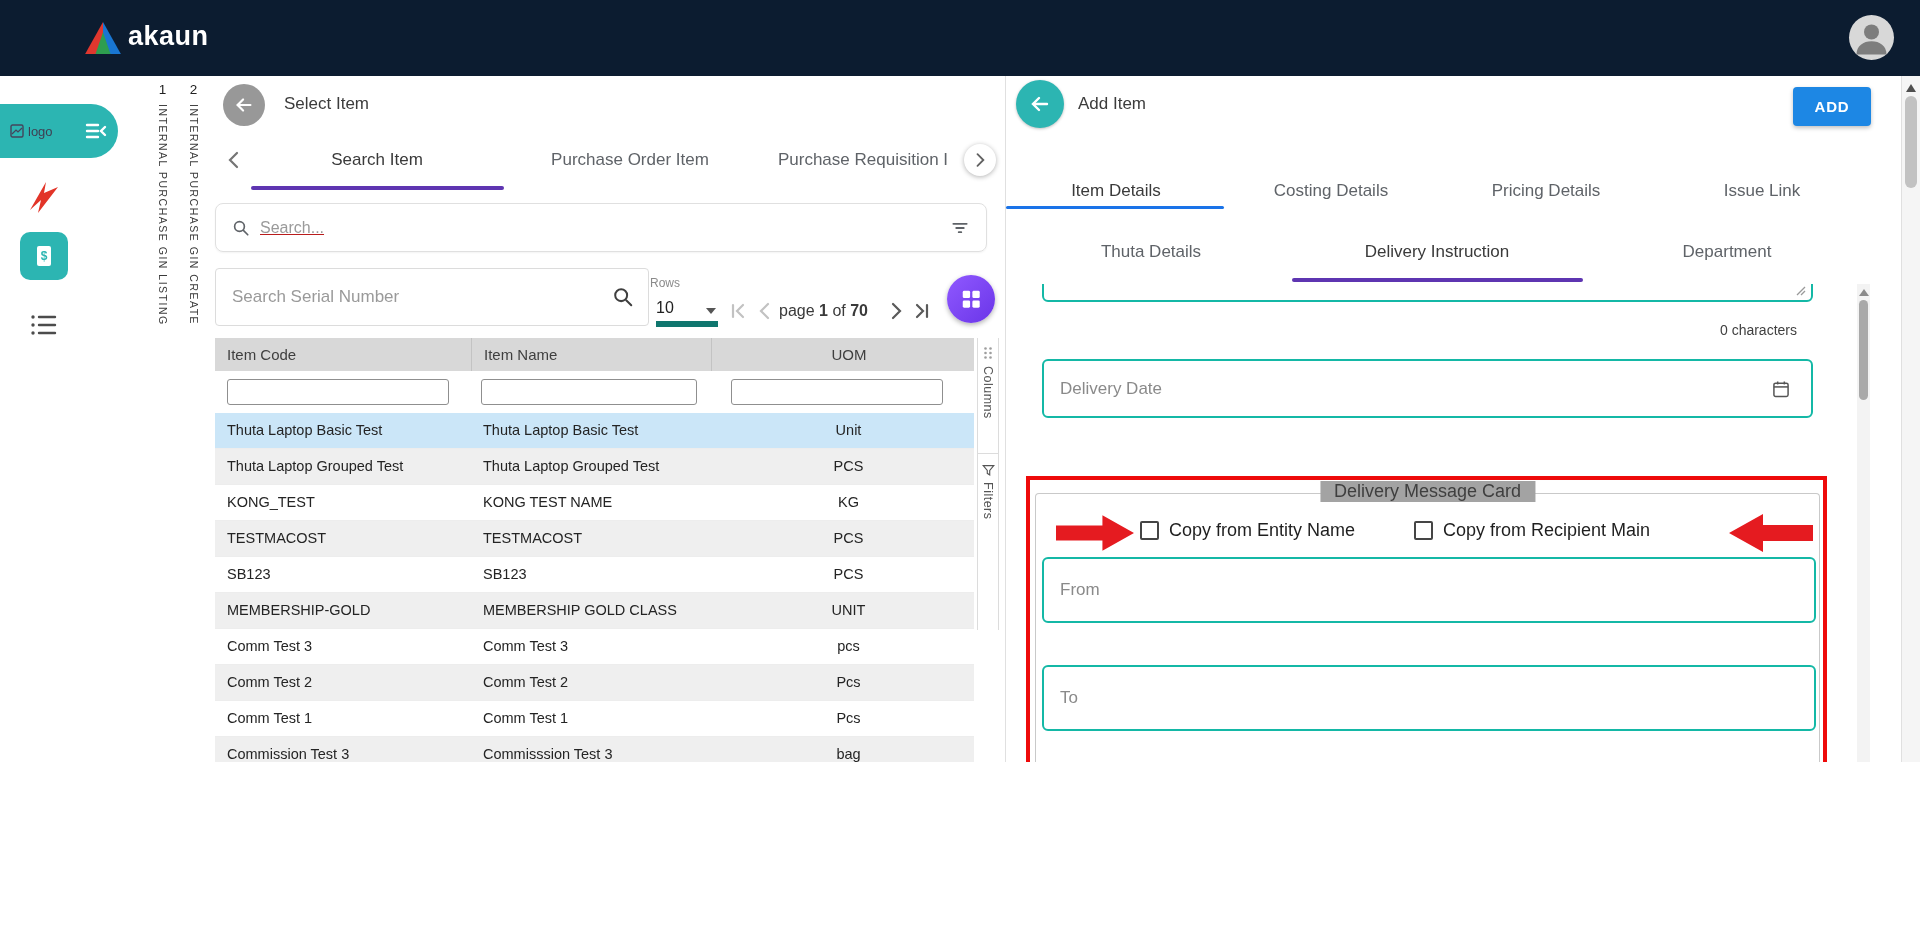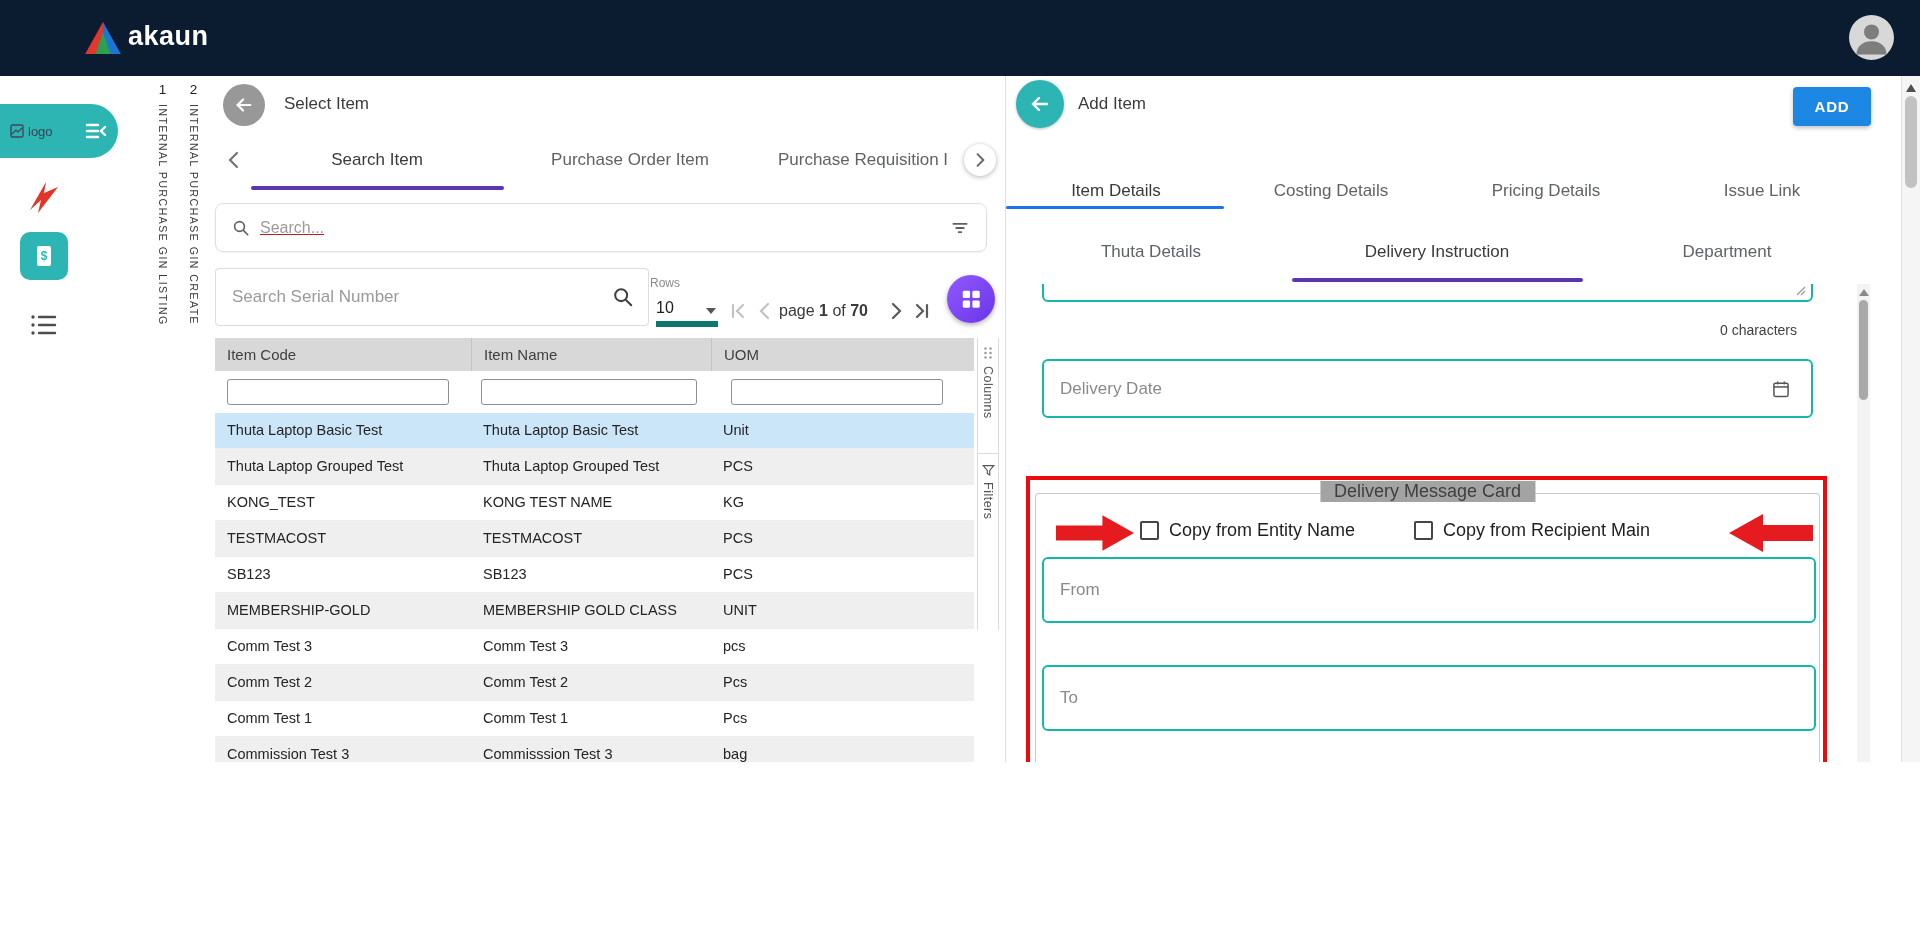--- a/index.html
+++ b/index.html
@@ -64,21 +64,21 @@
   .pg-label{position:absolute;left:570px;top:226px;font-size:16px;color:#3a3a3a;white-space:nowrap;}
   .pg-label b{font-weight:700;}
   .grid-btn{position:absolute;left:738px;top:199px;width:48px;height:48px;border-radius:50%;
             background:linear-gradient(135deg,#9059ff,#6a35e8);display:flex;align-items:center;justify-content:center;
             box-shadow:0 2px 5px rgba(0,0,0,.3);}
 
   
   .thead{position:absolute;left:6px;top:262px;width:759px;height:33px;background:#d8d8d8;display:flex;}
   .th{font-size:15px;color:#3f3f3f;line-height:33px;padding-left:12px;box-sizing:border-box;}
   .th + .th{border-left:1px solid #c3c3c3;}
-  .c0{width:256px;} .c1{width:240px;} .c2{width:263px;}
+  .c0{width:256px;} .c1{width:240px;} .c2{width:263px;text-align:center;}
   .tfilter{position:absolute;left:6px;top:295px;width:759px;height:42px;background:#fff;}
   .tfilter input{position:absolute;top:8px;height:26px;border:1px solid #8f8f8f;border-radius:3px;box-sizing:border-box;
                  font:inherit;font-size:14px;padding:0 6px;outline:none;background:#fff;}
   .tbody{position:absolute;left:6px;top:337px;width:759px;}
   .trow{display:flex;height:35px;border-bottom:1px solid #ededed;background:#fff;cursor:pointer;}
   .trow.alt{background:#efefef;}
   .trow.sel{background:var(--selected-row,#cbe6f8);}
   .tcell{font-size:14.5px;color:#242424;line-height:35px;padding-left:12px;box-sizing:border-box;
          white-space:nowrap;overflow:hidden;}
 

